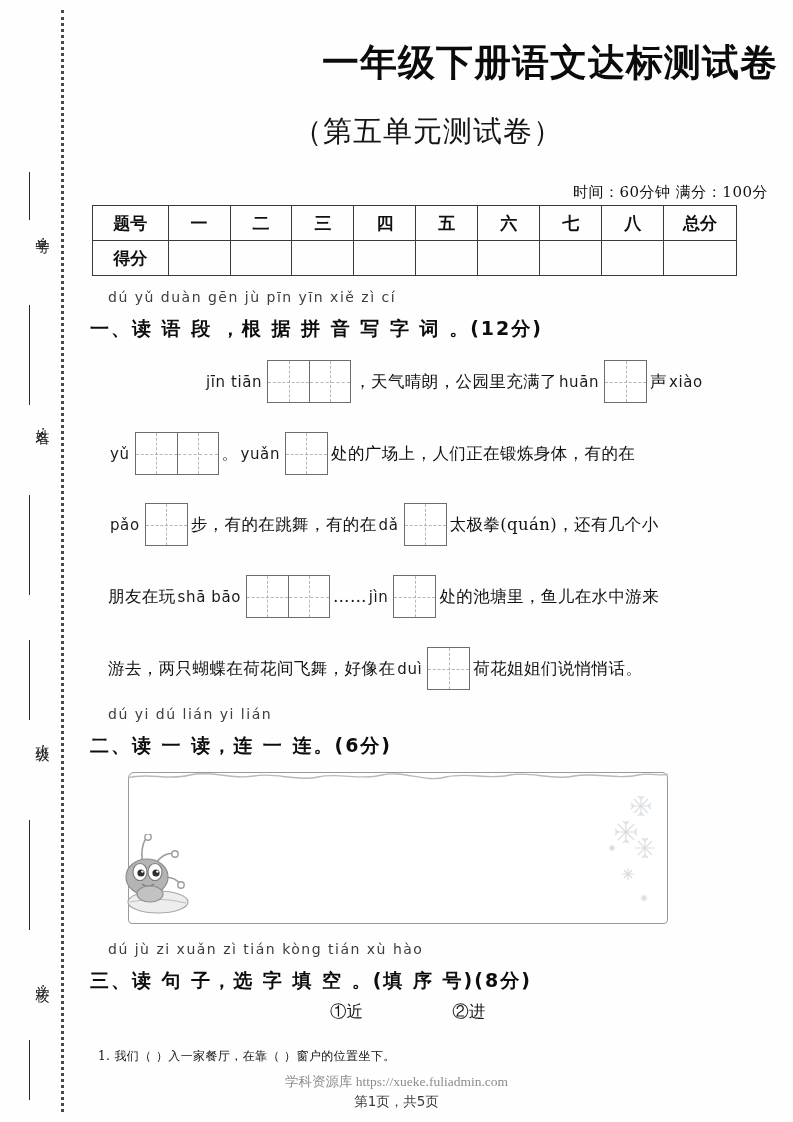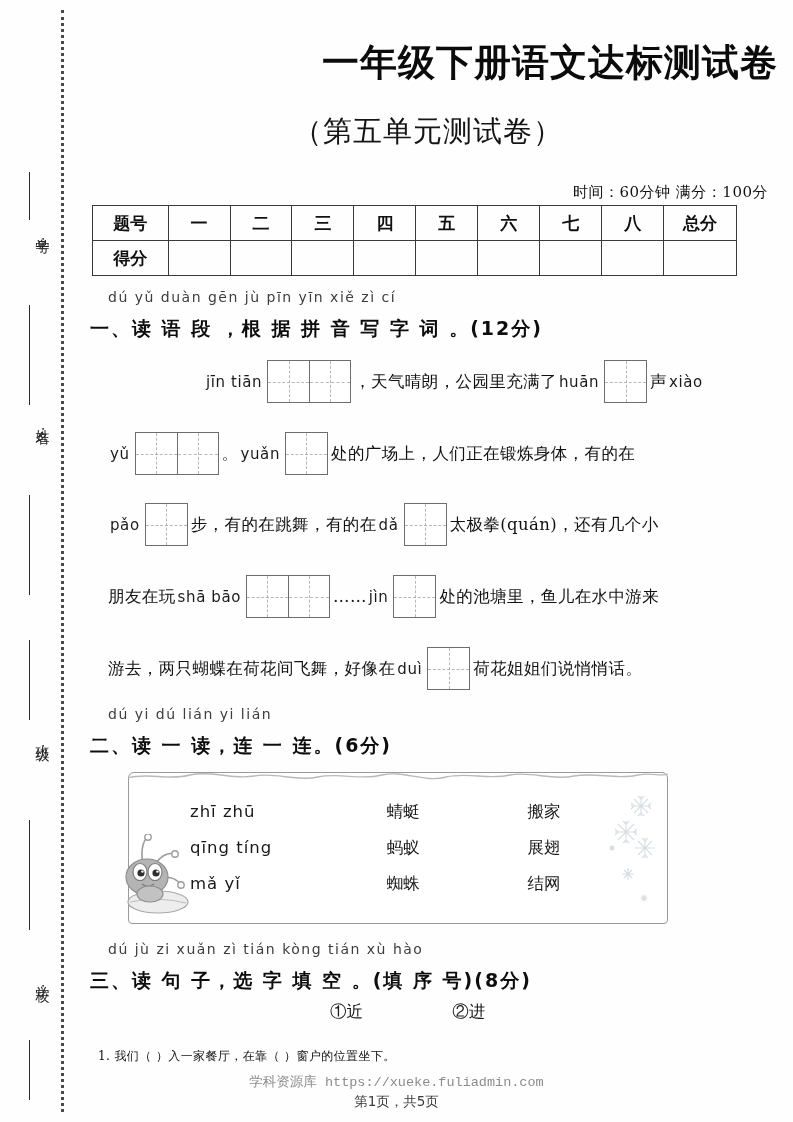--- a/index.html
+++ b/index.html
@@ -250,21 +250,21 @@
   }
 
   
   .watermark {
     position: absolute;
     left: 0; right: 0;
     top: 1073px;
     text-align: center;
     font-size: 13.5px;
     color: #8c8c8c;
-    font-family: Liberation Mono, monospace;
+    font-family: Liberation Serif, serif;
   }
   .pagenum {
     position: absolute;
     left: 0; right: 0;
     top: 1093px;
     text-align: center;
     font-size: 13.5px;
     color: #3b3b3b;
     font-family: "DejaVu Sans", "Liberation Sans", sans-serif;
   }
@@ -443,37 +443,20 @@
         </g>
         <g transform="translate(12,58)">
             <path d="M0,-3 L0,3 M-3,0 L3,0 M-2,-2 L2,2 M-2,2 L2,-2"></path>
           </g>
         <g transform="translate(44,108)">
             <path d="M0,-3.5 L0,3.5 M-3.5,0 L3.5,0 M-2.4,-2.4 L2.4,2.4 M-2.4,2.4 L2.4,-2.4"></path>
           </g>
       </g>
     </svg>
 
-    <div class="match-cols">
-      <div class="m-col pinyin">
-        <div class="m-item">zhī  zhū</div>
-        <div class="m-item">qīng tíng</div>
-        <div class="m-item">mǎ  yǐ</div>
-      </div>
-      <div class="m-col word">
-        <div class="m-item">蜻蜓</div>
-        <div class="m-item">蚂蚁</div>
-        <div class="m-item">蜘蛛</div>
-      </div>
-      <div class="m-col verb">
-        <div class="m-item">搬家</div>
-        <div class="m-item">展翅</div>
-        <div class="m-item">结网</div>
-      </div>
-    </div>
   </div>
 
   <div class="sec" style="top:941px;">
     <div class="py">dú  jù  zi  xuǎn  zì  tián kòng      tián xù hào</div>
     <div class="title">三、读 句 子，选 字 填 空 。(填 序 号)(8分)</div>
   </div>
 
   <div class="opt-row">
     <span>①近</span>
     <span>②进</span>

